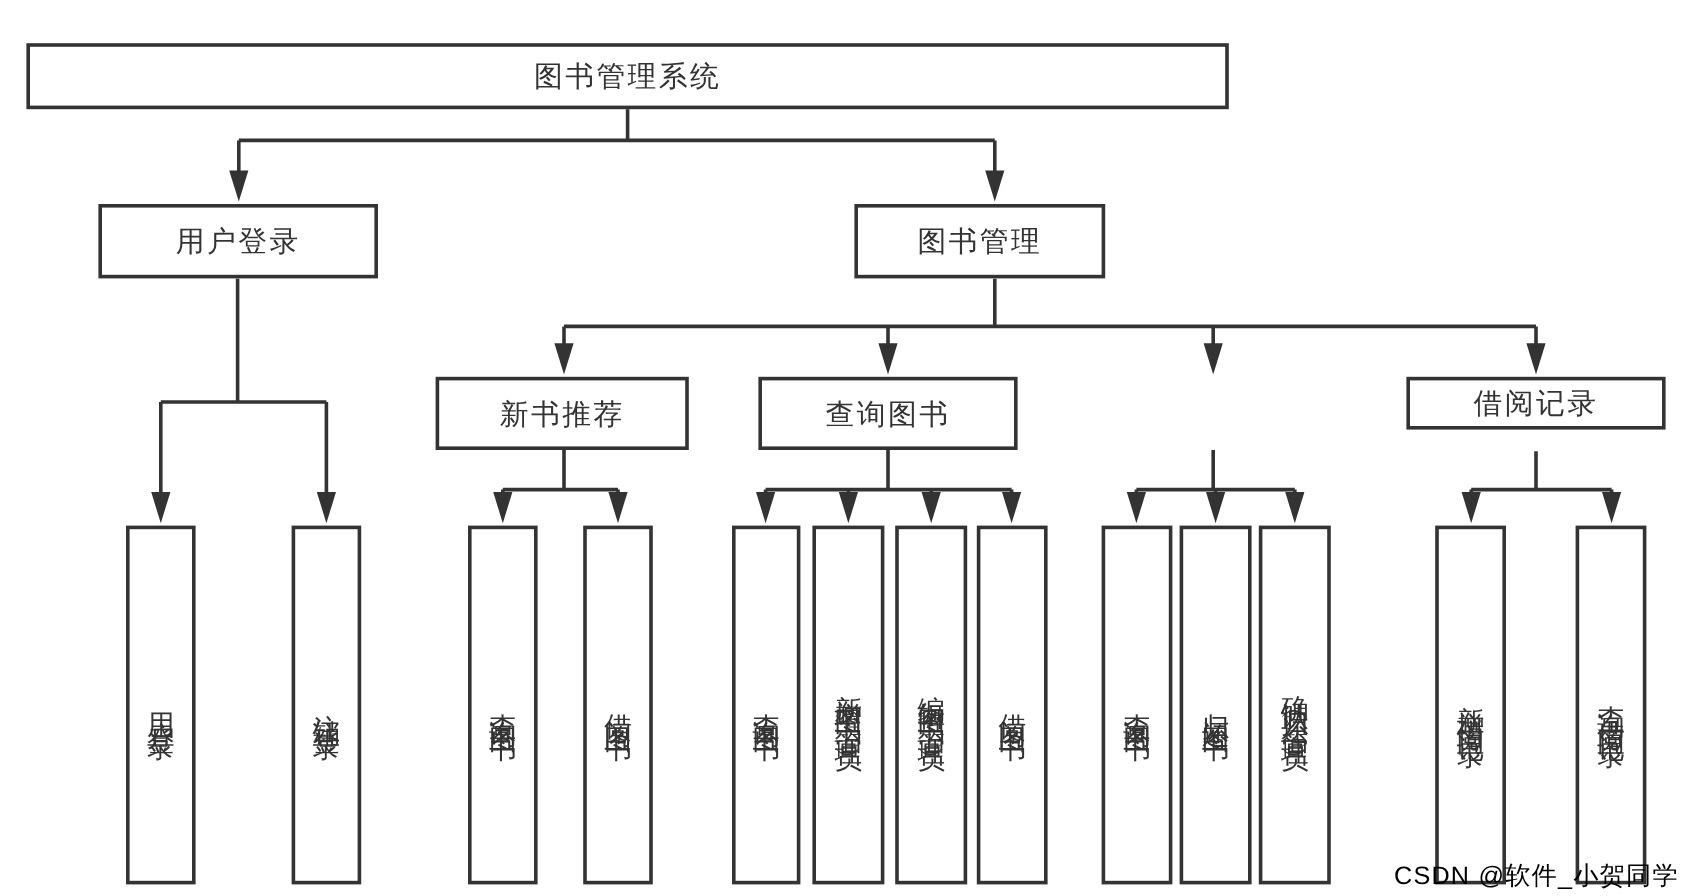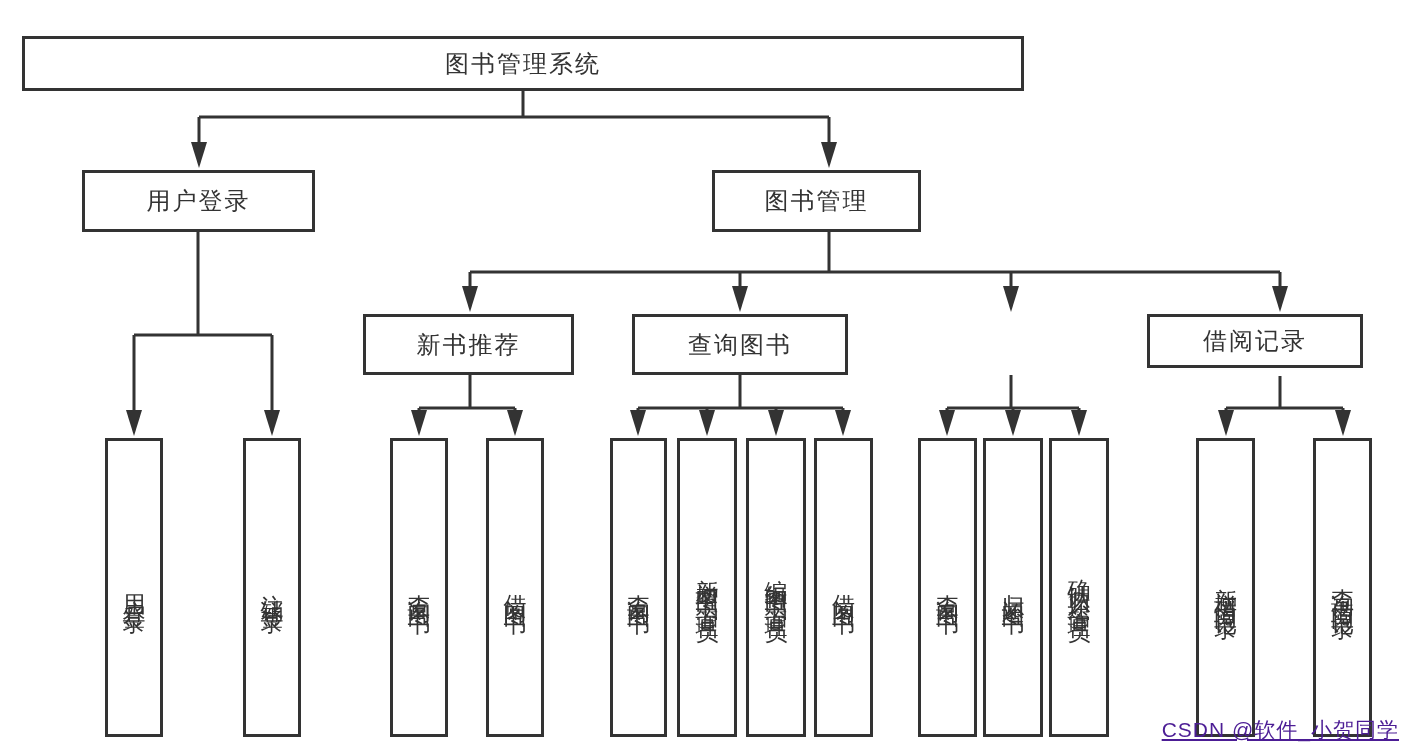--- a/index.html
+++ b/index.html
@@ -40,21 +40,21 @@
     letter-spacing: 6px;
     line-height: 1;
   }
   
   .n-root            { left: 22px;   top: 13px;  width: 1002px; height: 55px; margin-top: 23px; }
   .n-user-login      { left: 82px;   top: 170px; width: 233px;  height: 62px; }
   .n-book-mgmt       { left: 712px;  top: 170px; width: 209px;  height: 62px; }
   .n-new-book-rec    { left: 363px;  top: 314px; width: 211px;  height: 61px; }
   .n-book-borrow     { left: 632px;  top: 314px; width: 216px;  height: 61px; }
   .n-current-borrow  { left: 904px;  top: 314px; width: 214px;  height: 61px; }
-  .n-borrow-record   { left: 1147px; top: 314px; width: 216px;  height: 54px; text-align: center; }
+  .n-borrow-record   { left: 1172px; top: 314px; width: 216px;  height: 44px; text-align: center; }
   
   .leaf { top: 438px; height: 299px; }
   .l-user-login        { left: 105px;  width: 58px; }
   .l-logout            { left: 243px;  width: 58px; }
   .l-query-books-rec   { left: 390px;  width: 58px; }
   .l-borrow-books-rec  { left: 486px;  width: 58px; }
   .l-query-books-bor   { left: 610px;  width: 57px; }
   .l-add-books         { left: 677px;  width: 60px; }
   .l-edit-books        { left: 746px;  width: 60px; }
   .l-borrow-books-bor  { left: 814px;  width: 59px; }
@@ -62,25 +62,24 @@
   .l-return-books      { left: 983px;  width: 60px; }
   .l-confirm-return    { left: 1049px; width: 60px; }
   .l-add-borrow-rec    { left: 1196px; width: 59px; }
   .l-query-borrow-rec  { left: 1313px; width: 59px; }
 
   .watermark {
     position: absolute;
     right: 6px;
     top: 716px;
     font-size: 21px;
-    color: #4c1d95;
+    color: #000000;
     letter-spacing: 1px;
     white-space: nowrap;
     z-index: 5;
-    text-decoration: underline;
   }
 </style>
 </head>
 <body>
 
 <div class="canvas">
 
   <svg class="connectors" width="1405" height="747" viewBox="0 0 1405 747" fill="none" stroke="#333333" stroke-width="3">
 
     <g>

